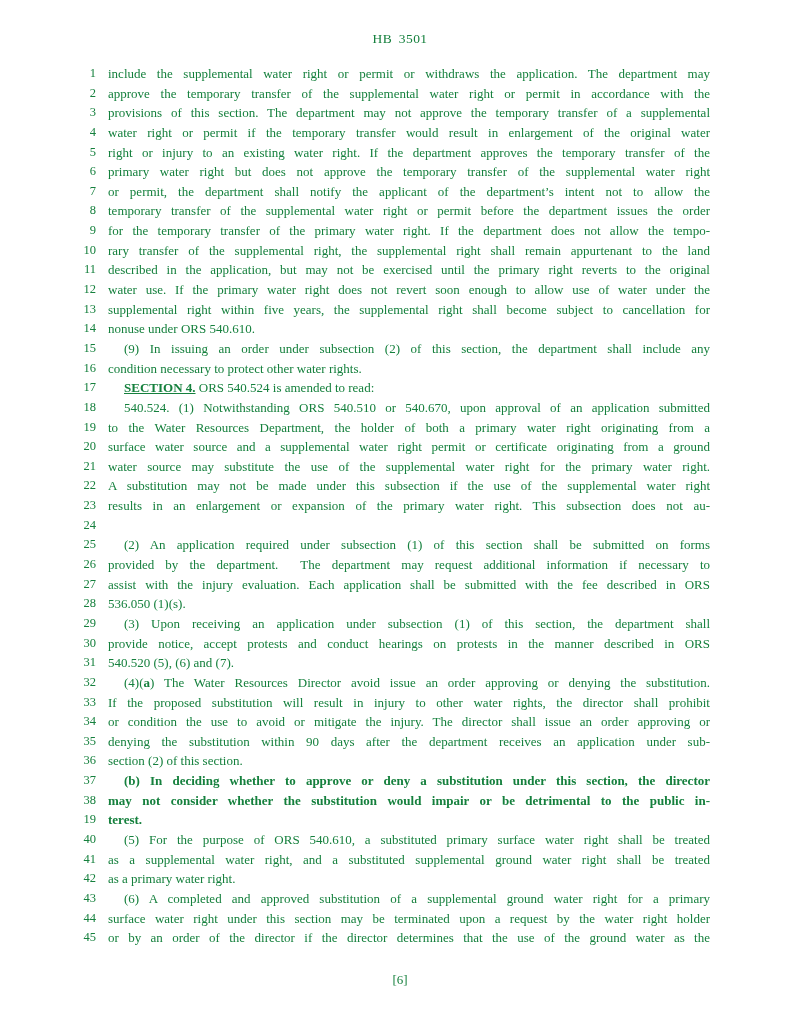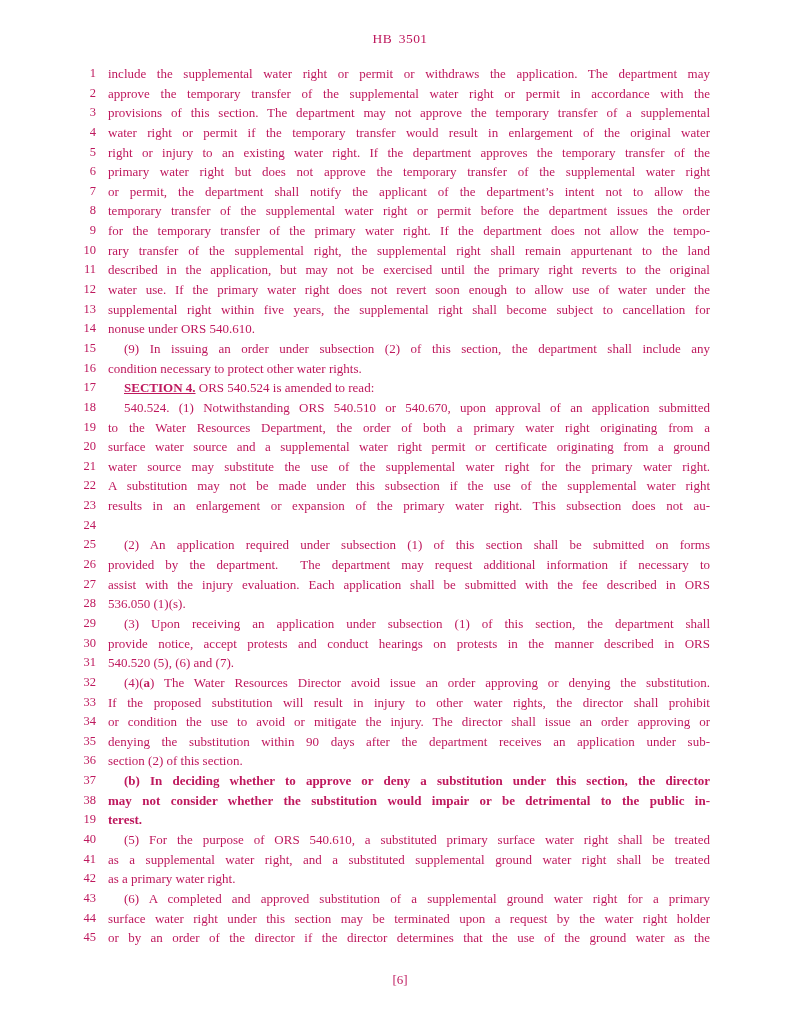--- a/index.html
+++ b/index.html
@@ -5,21 +5,21 @@
   html, body {
     margin: 0;
     padding: 0;
     background: #ffffff;
   }
   .page {
     position: relative;
     width: 800px;
     height: 1035px;
     background: #ffffff;
-    color: #be185d;
+    color: #15803d;
     font-family: "Liberation Serif", "DejaVu Serif", serif;
     overflow: hidden;
   }
   .header {
     position: absolute;
     top: 31px;
     left: 0;
     width: 800px;
     text-align: center;
     font-size: 13.5px;
@@ -140,21 +140,21 @@
       <div class="line">
         <span class="num">17</span>
         <span class="txt ind"><span class="b u">SECTION 4.</span><span> ORS 540.524 is amended to read:</span></span>
       </div>
       <div class="line">
         <span class="num">18</span>
         <span class="txt j ind"><span>540.524. (1) Notwithstanding ORS 540.510 or 540.670, upon approval of an application submitted</span></span>
       </div>
       <div class="line">
         <span class="num">19</span>
-        <span class="txt j"><span>to the Water Resources Department, the order of both a primary water right originating from a</span></span>
+        <span class="txt j"><span>to the Water Resources Department, the holder of both a primary water right originating from a</span></span>
       </div>
       <div class="line">
         <span class="num">20</span>
         <span class="txt j"><span>surface water source and a supplemental water right permit or certificate originating from a ground</span></span>
       </div>
       <div class="line">
         <span class="num">21</span>
         <span class="txt j"><span>water source may substitute the use of the supplemental water right for the primary water right.</span></span>
       </div>
       <div class="line">

